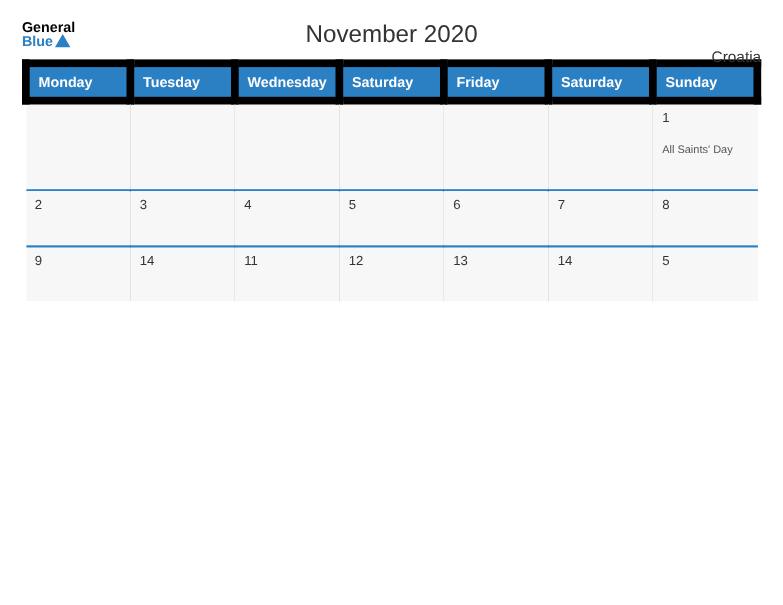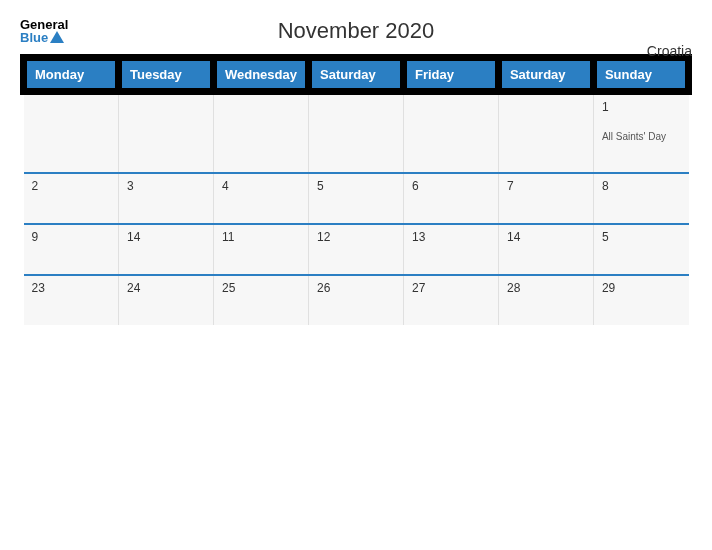--- a/index.html
+++ b/index.html
@@ -194,38 +194,15 @@
           <td>
             <span class="day-number">13</span>
           </td>
           <td>
             <span class="day-number">14</span>
           </td>
           <td>
             <span class="day-number">5</span>
           </td>
         </tr>
-        <tr>
-          <td>
-            <span class="day-number">23</span>
-          </td>
-          <td>
-            <span class="day-number">24</span>
-          </td>
-          <td>
-            <span class="day-number">25</span>
-          </td>
-          <td>
-            <span class="day-number">26</span>
-          </td>
-          <td>
-            <span class="day-number">27</span>
-          </td>
-          <td>
-            <span class="day-number">28</span>
-          </td>
-          <td>
-            <span class="day-number">29</span>
-          </td>
-        </tr>
       </tbody>
   </table>
 </div>
 
 </body></html>

